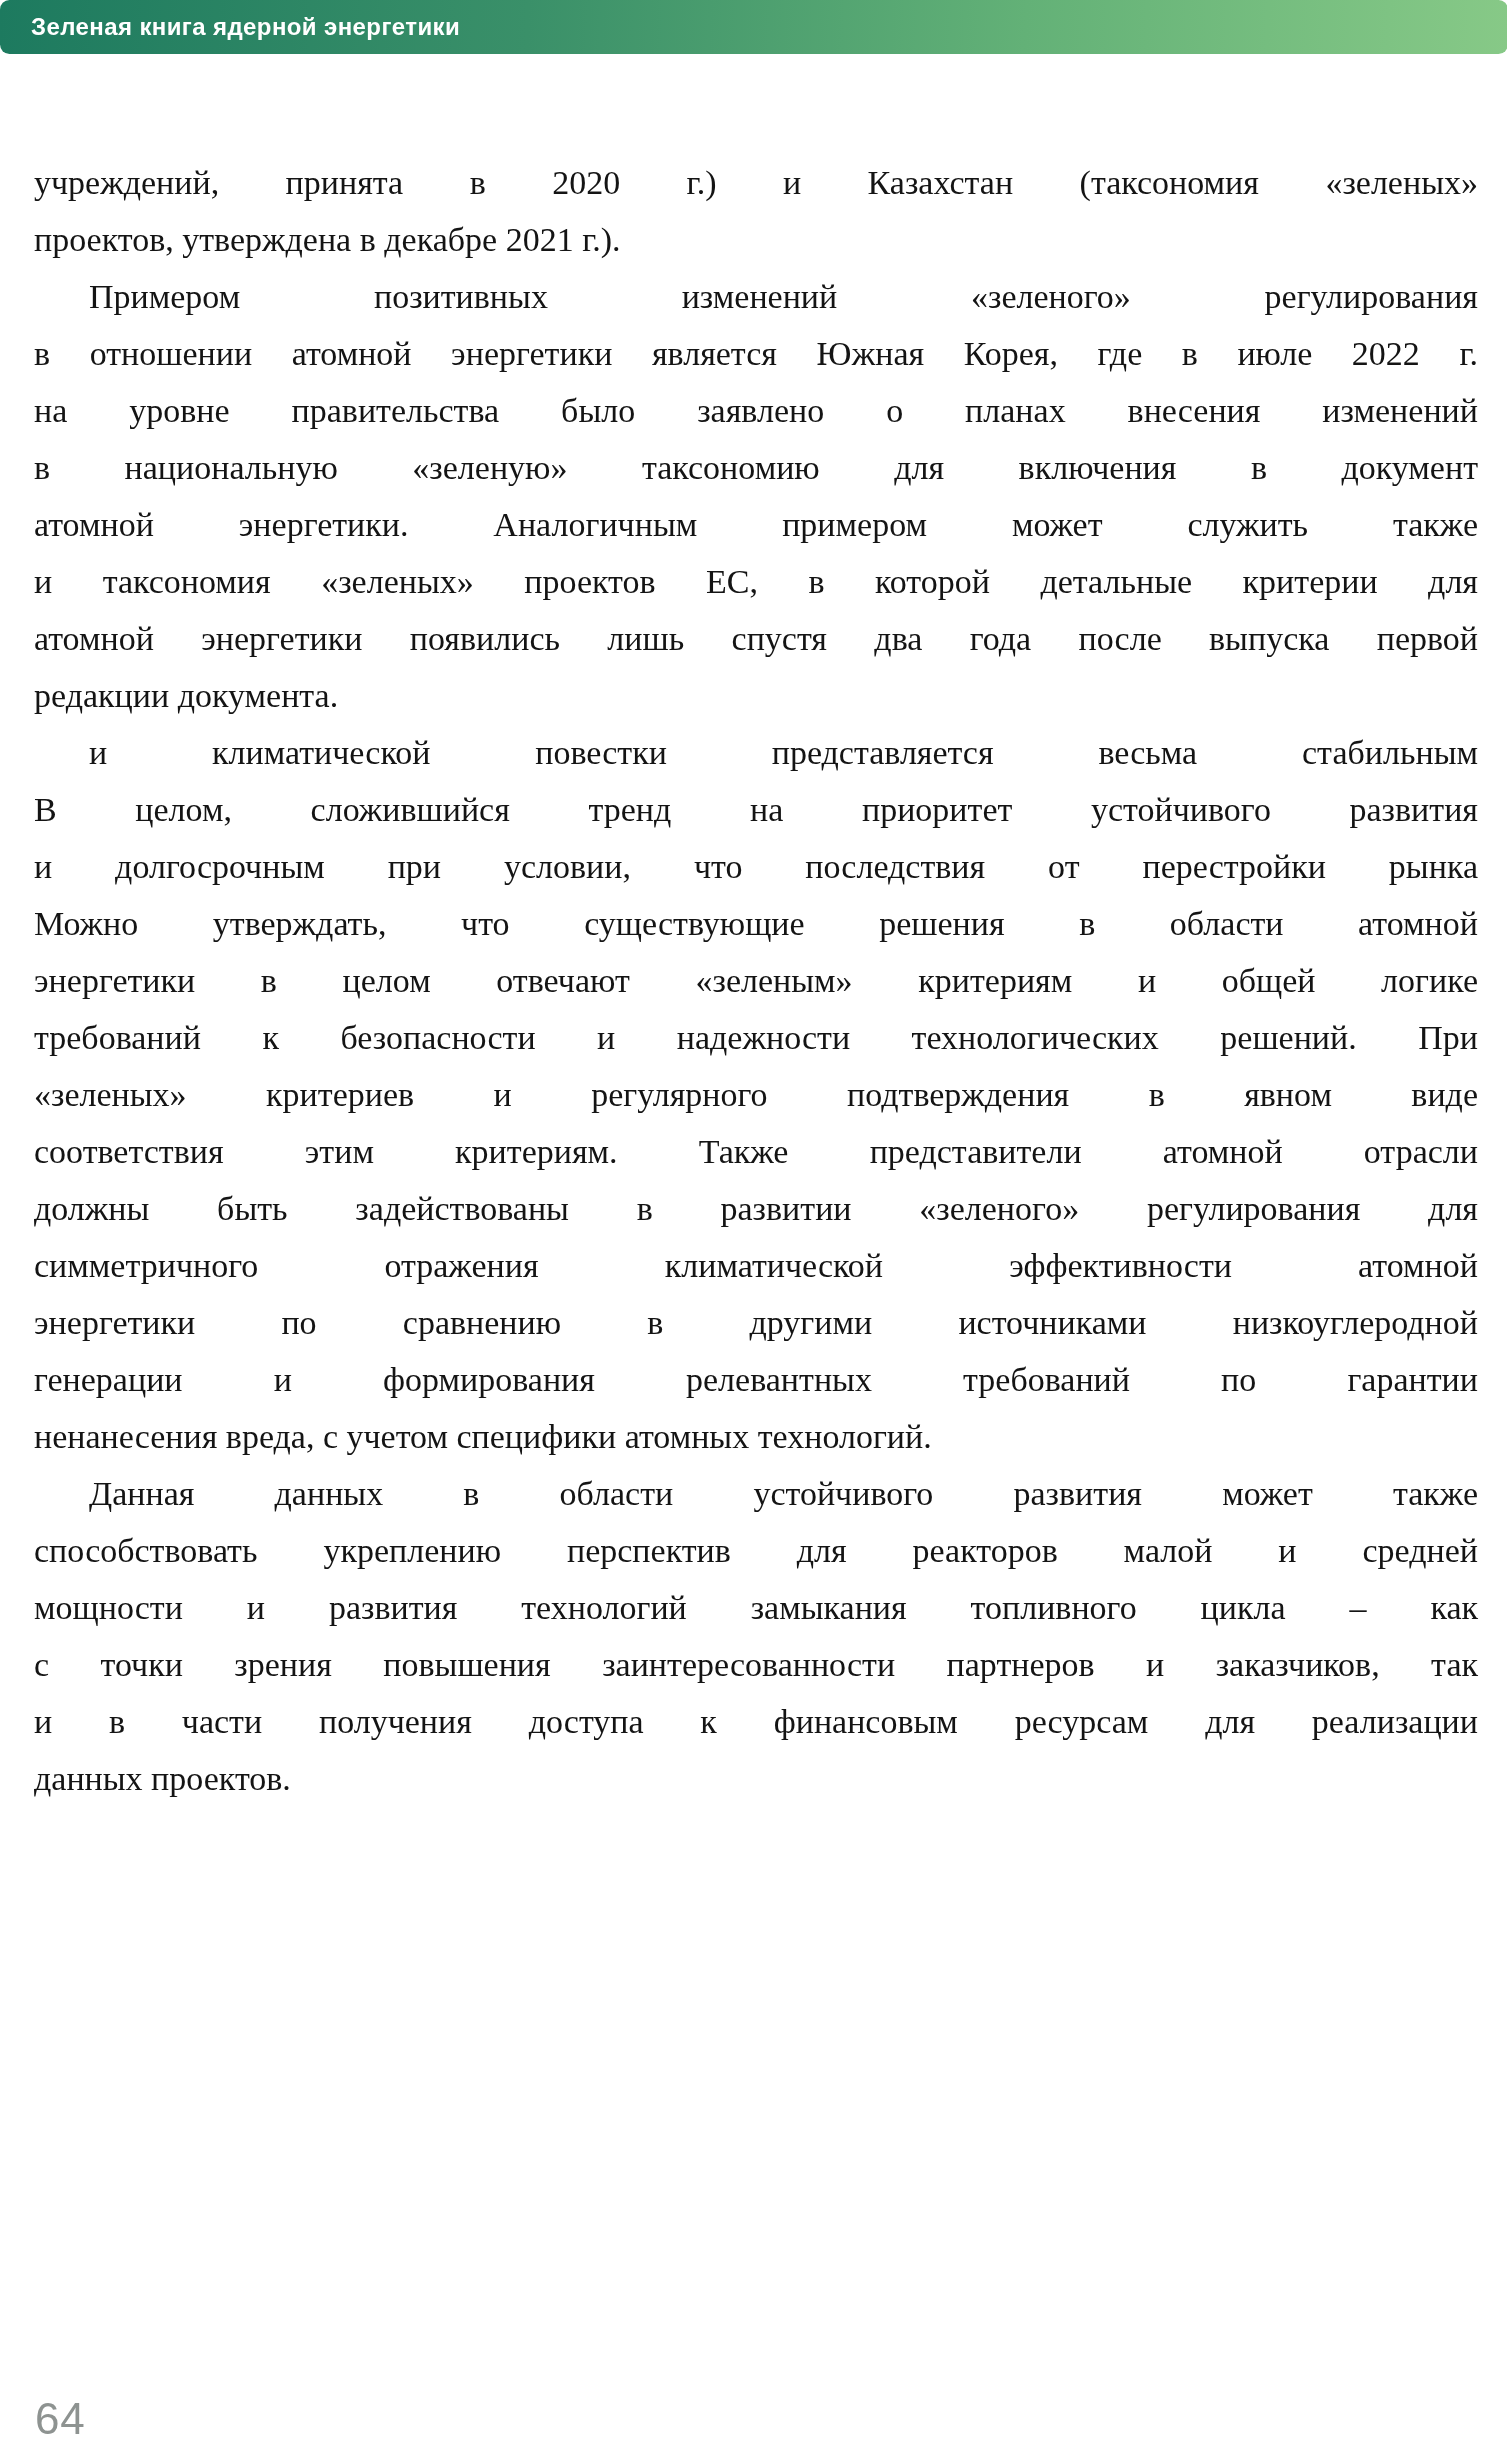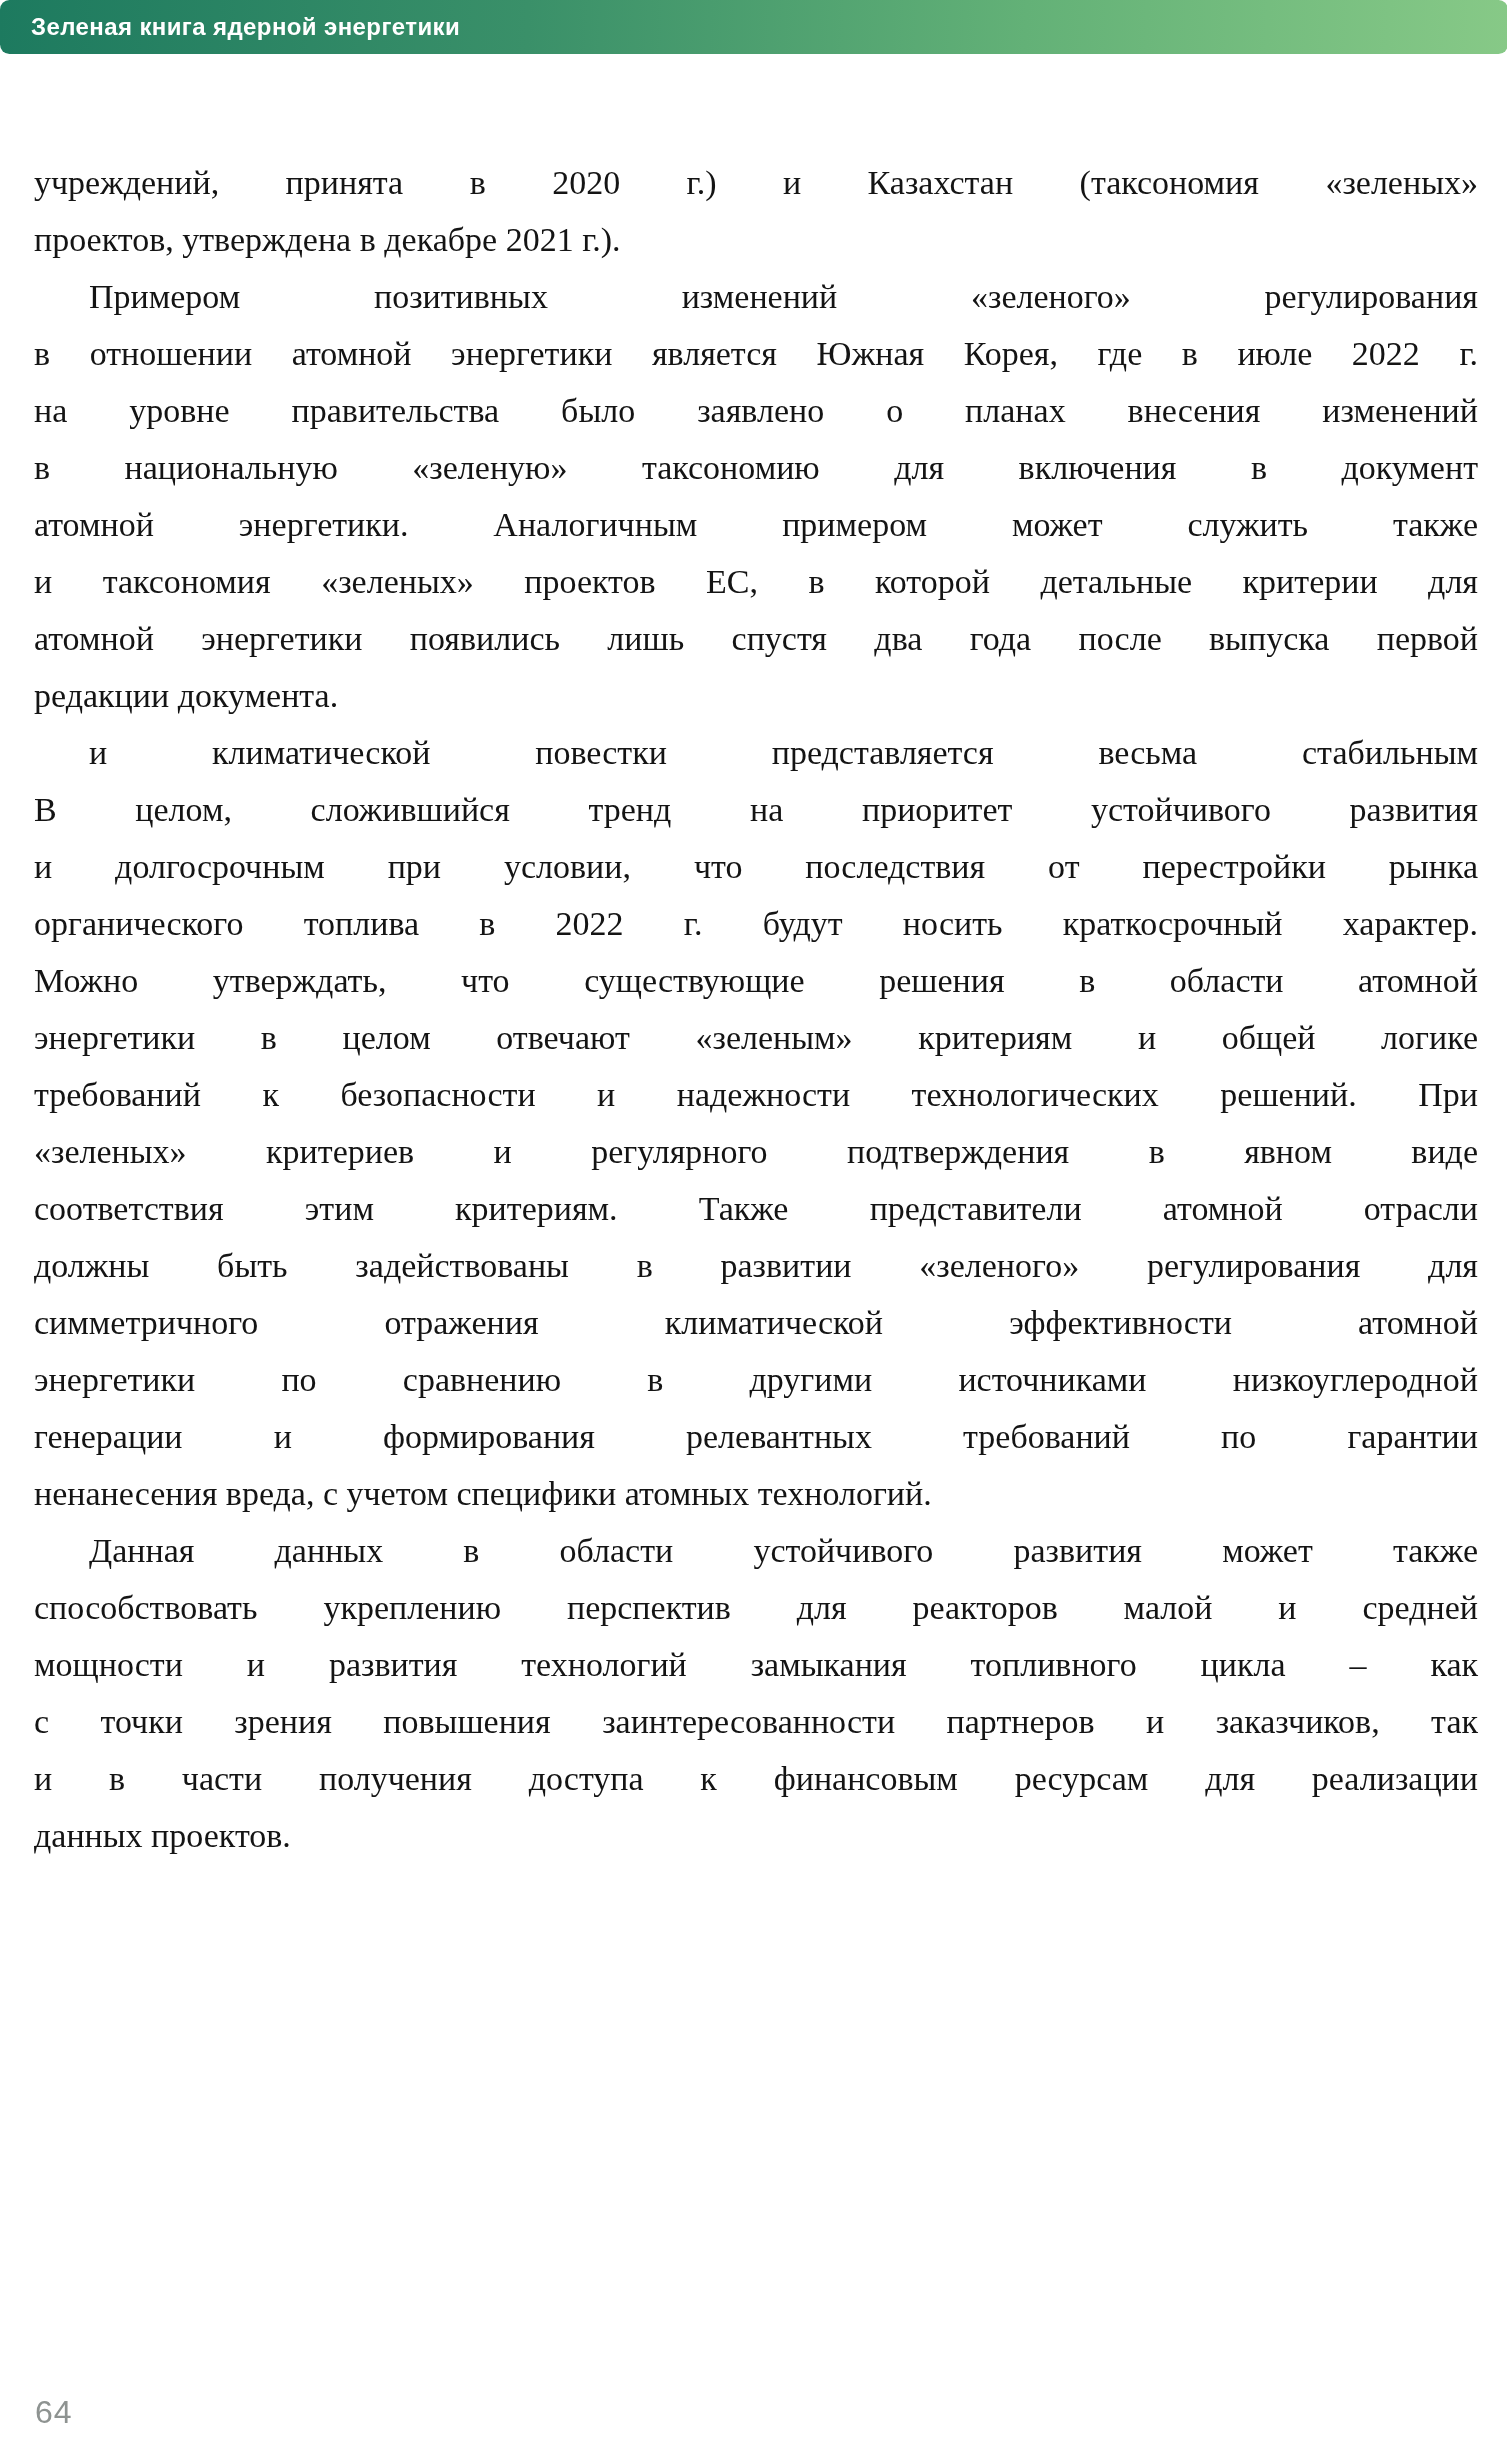--- a/index.html
+++ b/index.html
@@ -51,21 +51,21 @@
     text-align-last: justify;
     white-space: normal;
   }
   .line.last { text-align-last: left; }
   .para.indent .line:first-child { text-indent: 55px; }
   .page-number {
     position: absolute;
     left: 35px;
     top: 2394px;
     font-family: "Liberation Sans", sans-serif;
-    font-size: 32px;
+    font-size: 44px;
     font-weight: 400;
     color: #8e9391;
     letter-spacing: 0.9px;
   }
 </style>
 </head>
 <body>
 
 <div class="page">
   <div class="header-bar">
@@ -84,21 +84,20 @@
         <div class="line">в национальную «зеленую» таксономию для включения в документ</div>
         <div class="line">атомной энергетики. Аналогичным примером может служить также</div>
         <div class="line">и таксономия «зеленых» проектов ЕС, в которой детальные критерии для</div>
         <div class="line">атомной энергетики появились лишь спустя два года после выпуска первой</div>
         <div class="line last">редакции документа.</div>
       </div>
       <div class="para indent">
         <div class="line">и климатической повестки представляется весьма стабильным</div>
         <div class="line">В целом, сложившийся тренд на приоритет устойчивого развития</div>
         <div class="line">и долгосрочным при условии, что последствия от перестройки рынка</div>
-        <div class="line">органического топлива в 2022 г. будут носить краткосрочный характер.</div>
         <div class="line">Можно утверждать, что существующие решения в области атомной</div>
         <div class="line">энергетики в целом отвечают «зеленым» критериям и общей логике</div>
         <div class="line">требований к безопасности и надежности технологических решений. При</div>
         <div class="line">«зеленых» критериев и регулярного подтверждения в явном виде</div>
         <div class="line">соответствия этим критериям. Также представители атомной отрасли</div>
         <div class="line">должны быть задействованы в развитии «зеленого» регулирования для</div>
         <div class="line">симметричного отражения климатической эффективности атомной</div>
         <div class="line">энергетики по сравнению в другими источниками низкоуглеродной</div>
         <div class="line">генерации и формирования релевантных требований по гарантии</div>
         <div class="line last">ненанесения вреда, с учетом специфики атомных технологий.</div>

